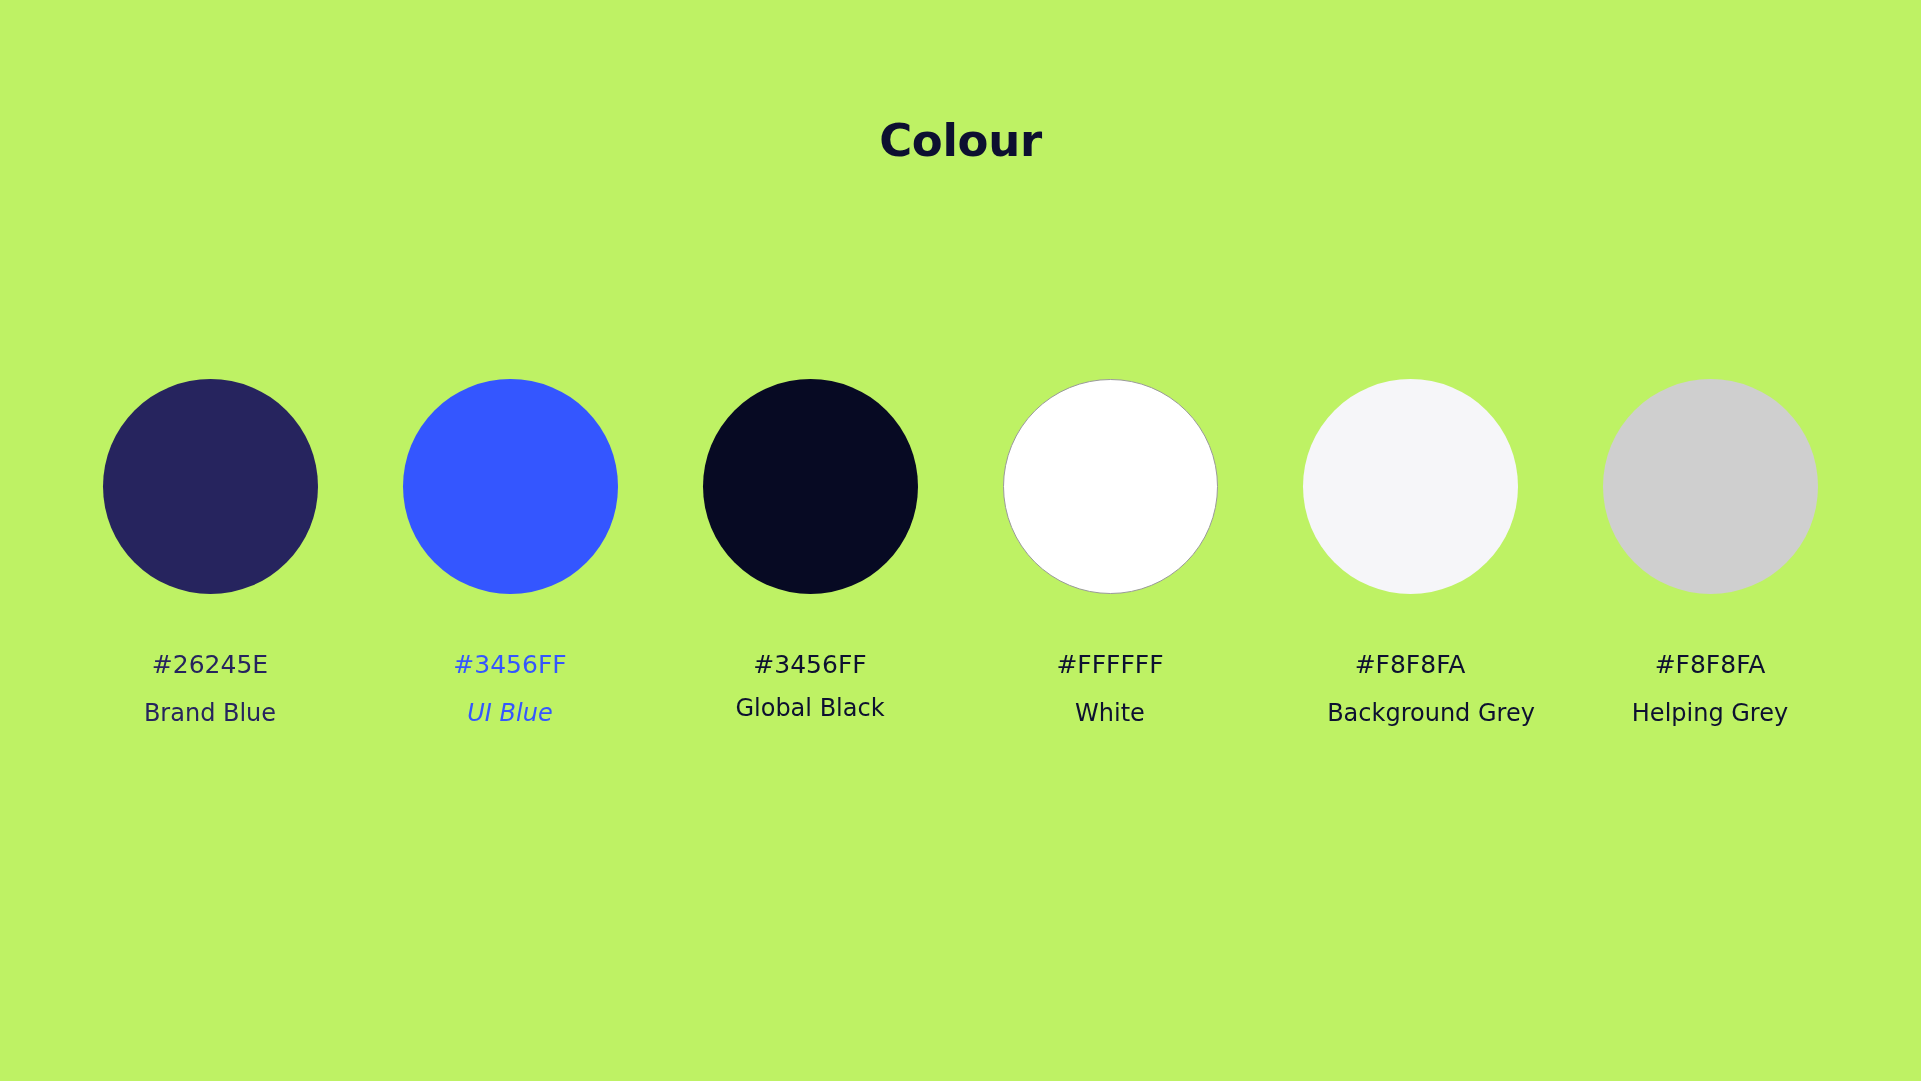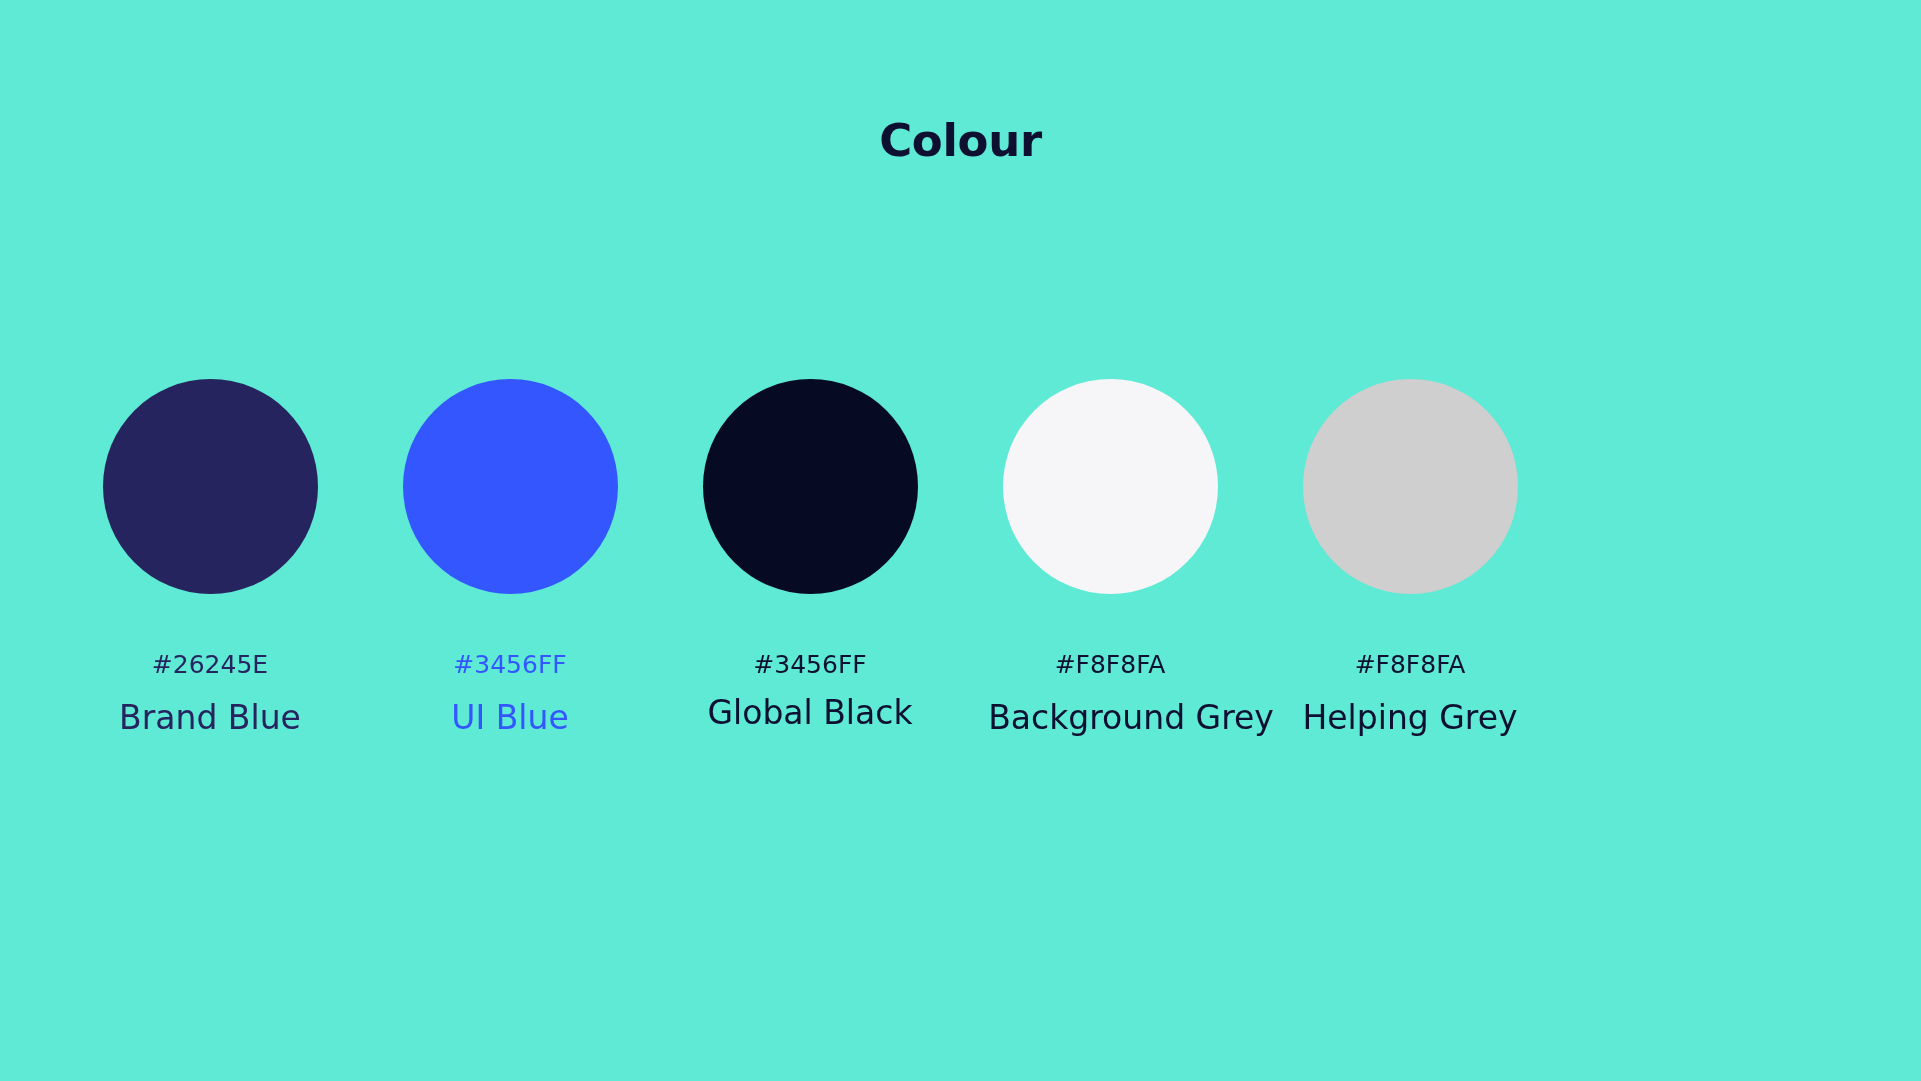--- a/index.html
+++ b/index.html
@@ -12,21 +12,21 @@
     height: 1081px;
     background: #FFFFFF;
     font-family: "DejaVu Sans", "Liberation Sans", sans-serif;
     overflow: hidden;
     position: relative;
   }
 
   .page {
     position: absolute;
     inset: 0;
-    background: #5eead4;
+    background: #bef264;
   }
 
   .page-title {
     position: absolute;
     top: 118px;
     left: 0;
     width: 1921px;
     text-align: center;
     font-size: 45px;
     font-weight: bold;
@@ -63,21 +63,21 @@
   .swatch-hex {
     margin-top: 58px;
     font-size: 25px;
     line-height: 1;
     color: #0D1030;
     white-space: nowrap;
   }
 
   .swatch-name {
     margin-top: 24px;
-    font-size: 33px;
+    font-size: 24px;
     line-height: 1;
     color: #0D1030;
     white-space: nowrap;
   }
 </style>
 </head>
 <body style="background: rgb(255, 255, 255);">
 
 <div class="page">
 
@@ -87,29 +87,34 @@
 
     <div class="swatch">
       <div class="swatch-circle" style="background: rgb(38, 36, 94); border: none;"></div>
       <div class="swatch-hex" style="color: rgb(38, 36, 94);">#26245E</div>
       <div class="swatch-name" style="color: rgb(38, 36, 94);">Brand Blue</div>
     </div>
 
     <div class="swatch">
       <div class="swatch-circle" style="background: rgb(52, 86, 255); border: none;"></div>
       <div class="swatch-hex" style="color: rgb(52, 86, 255);">#3456FF</div>
-      <div class="swatch-name" style="color: rgb(52, 86, 255);">UI Blue</div>
+      <div class="swatch-name" style="color: rgb(52, 86, 255); font-style: italic;">UI Blue</div>
     </div>
 
     <div class="swatch">
       <div class="swatch-circle" style="background: rgb(7, 10, 35); border: none;"></div>
       <div class="swatch-hex" style="color: rgb(13, 16, 48);">#3456FF</div>
       <div class="swatch-name" style="color: rgb(13, 16, 48); margin-top: 19px;">Global Black</div>
     </div>
 
+    <div class="swatch">
+      <div class="swatch-circle" style="background: rgb(255, 255, 255); border: 1px solid rgb(154, 154, 154);"></div>
+      <div class="swatch-hex" style="color: rgb(13, 16, 48);">#FFFFFF</div>
+      <div class="swatch-name" style="color: rgb(13, 16, 48);">White</div>
+    </div>
 
     <div class="swatch">
       <div class="swatch-circle" style="background: rgb(246, 246, 249); border: none;"></div>
       <div class="swatch-hex" style="color: rgb(13, 16, 48);">#F8F8FA</div>
       <div class="swatch-name" style="color: rgb(13, 16, 48); margin-left: 42px;">Background Grey</div>
     </div>
 
     <div class="swatch">
       <div class="swatch-circle" style="background: rgb(207, 207, 207); border: none;"></div>
       <div class="swatch-hex" style="color: rgb(13, 16, 48);">#F8F8FA</div>

